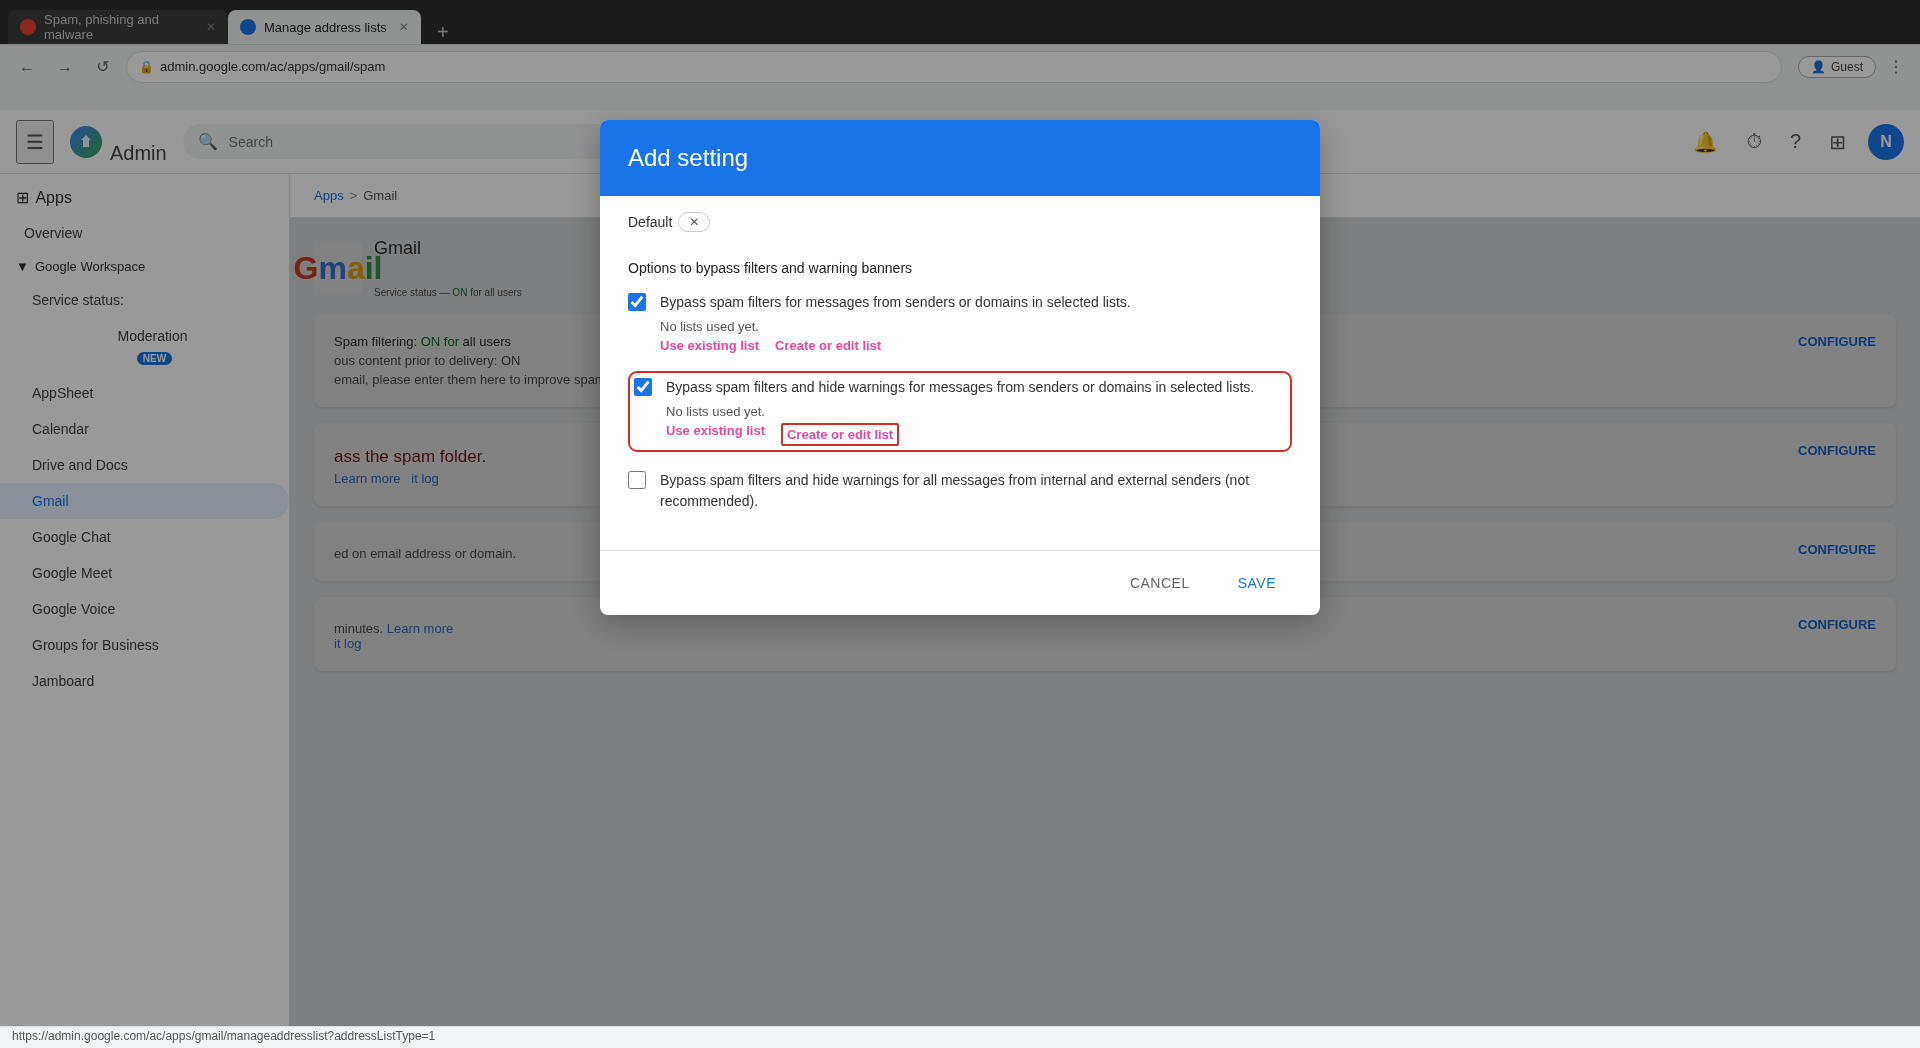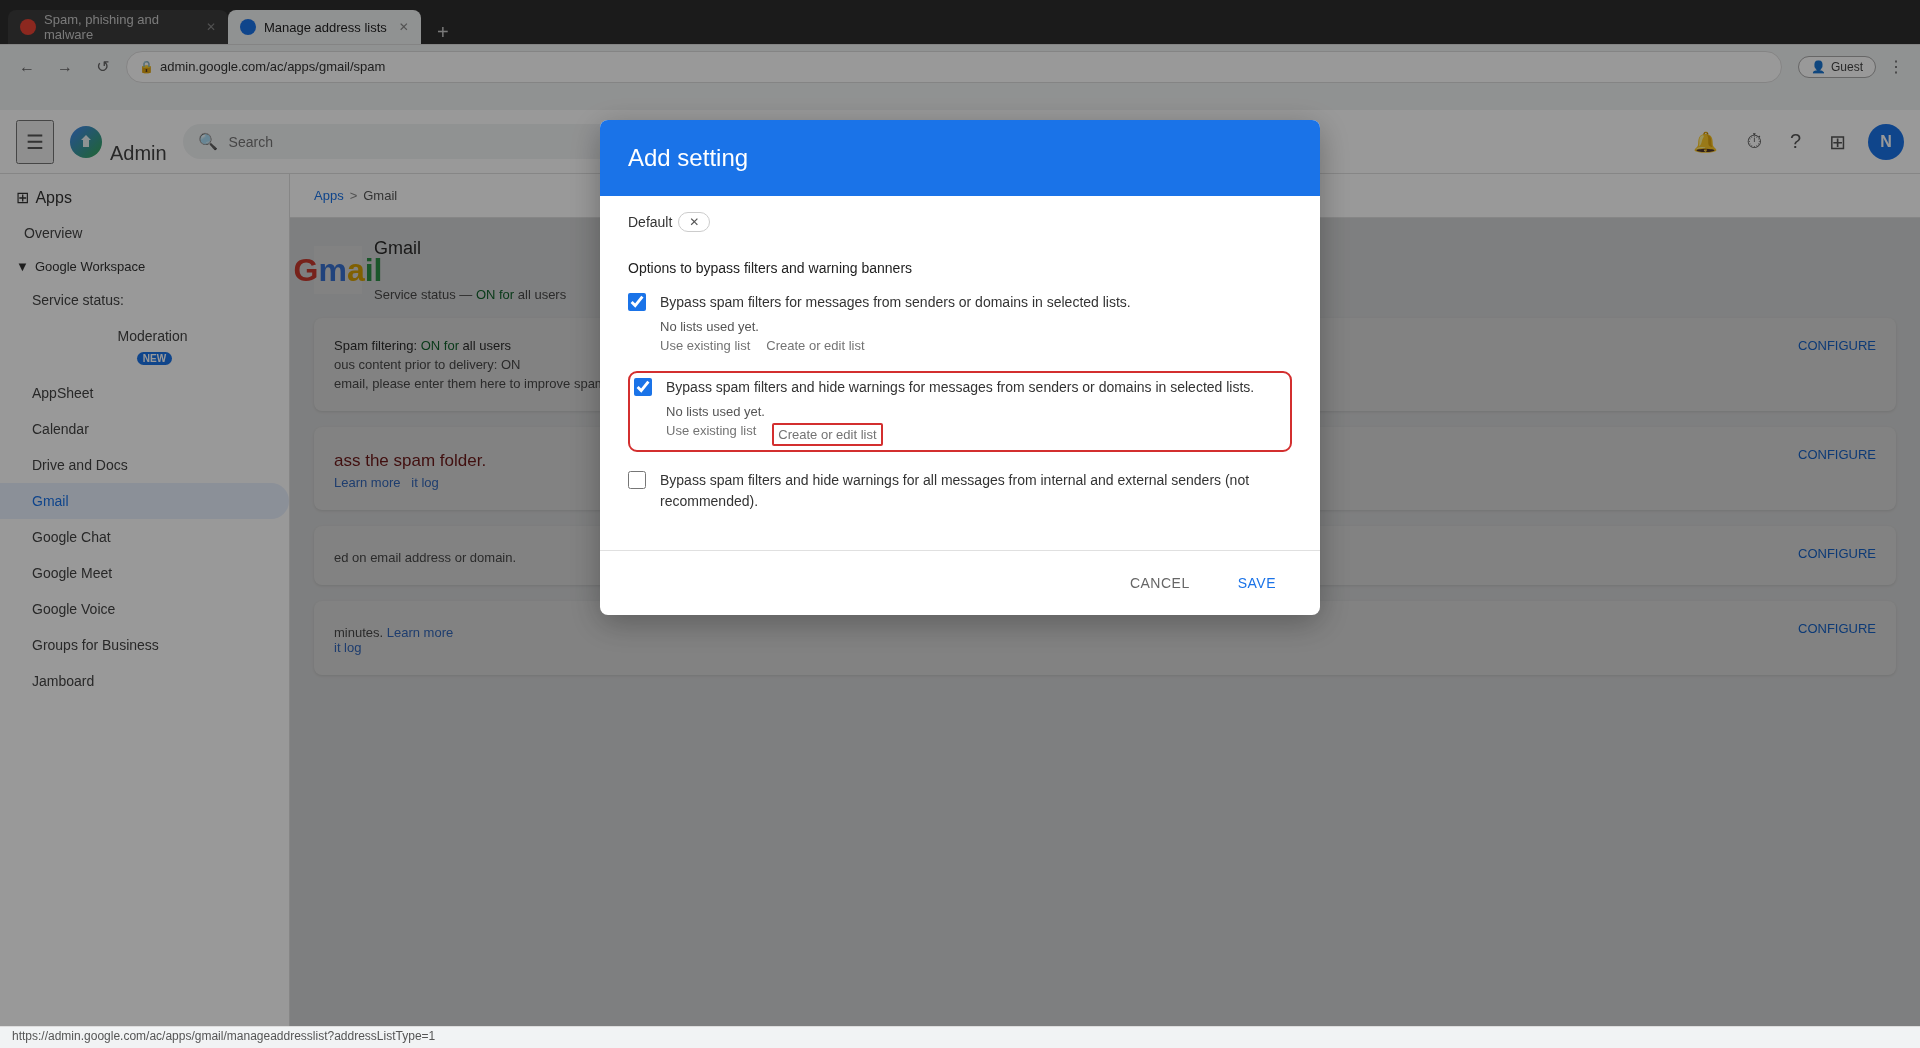--- a/index.html
+++ b/index.html
@@ -44,21 +44,21 @@
     .new-badge { background: #1a73e8; color: white; font-size: 10px; padding: 1px 6px; border-radius: 10px; font-weight: bold; margin-left: 4px; }
 
     
     .breadcrumb { position: absolute; top: 174px; left: 290px; right: 0; height: 44px; display: flex; align-items: center; padding: 0 24px; font-size: 13px; color: #555; background: white; border-bottom: 1px solid #e0e0e0; z-index: 3; gap: 6px; }
     .breadcrumb-link { color: #1a73e8; cursor: pointer; }
     .breadcrumb-sep { color: #888; }
 
     
     .main-content { position: absolute; top: 218px; left: 290px; right: 0; bottom: 0; background: #f8f9fa; overflow-y: auto; padding: 20px 24px; z-index: 2; }
     .content-card { background: white; border-radius: 8px; padding: 20px; margin-bottom: 16px; box-shadow: 0 1px 3px rgba(0,0,0,0.1); }
-    .configure-link { color: #1a73e8; font-size: 13px; cursor: pointer; font-weight: 400; text-align: right; }
+    .configure-link { color: #1a73e8; font-size: 13px; cursor: pointer; font-weight: 700; text-align: right; }
     .gmail-logo { width: 48px; height: 48px; background: white; display: flex; align-items: center; justify-content: center; margin-right: 12px; }
     .gmail-m { font-size: 32px; font-weight: bold; }
     .gmail-m span.r { color: #ea4335; }
     .gmail-m span.g { color: #4285f4; }
     .gmail-m span.y { color: #fbbc04; }
     .gmail-m span.b { color: #34a853; }
 
     
     .modal-overlay { position: fixed; top: 0; left: 0; right: 0; bottom: 0; background: rgba(0,0,0,0.4); z-index: 100; display: flex; align-items: flex-start; justify-content: center; padding-top: 120px; }
     .modal { background: white; border-radius: 8px; width: 720px; max-height: 750px; overflow: hidden; box-shadow: 0 8px 32px rgba(0,0,0,0.3); display: flex; flex-direction: column; }
@@ -76,21 +76,21 @@
 
     .section-title { font-size: 14px; font-weight: 500; color: #222; margin: 16px 0 16px; }
 
     .checkbox-row { display: flex; align-items: flex-start; gap: 12px; margin-bottom: 18px; }
     .checkbox-row.highlighted { border: 2px solid #d32f2f; padding: 4px; border-radius: 9px; }
     .checkbox-wrapper { width: 20px; height: 20px; flex-shrink: 0; margin-top: 1px; }
     .checkbox-input { width: 18px; height: 18px; accent-color: #1a73e8; cursor: pointer; }
     .checkbox-label-text { font-size: 14px; color: #333; line-height: 1.5; }
     .no-lists { font-size: 13px; color: #555; margin-top: 6px; }
     .list-links { display: flex; gap: 16px; margin-top: 4px; }
-    .list-link { font-size: 13px; color: #737373; text-decoration: none; cursor: pointer; }
+    .list-link { font-size: 13px; color: #ec4899; text-decoration: none; cursor: pointer; font-weight: bold; }
     .list-link.highlighted-link { border: 2px solid #d32f2f; padding: 2px 4px; border-radius: 2px; }
 
     
     .status-bar { position: fixed; bottom: 0; left: 0; right: 0; height: 22px; background: #f1f3f4; border-top: 1px solid #ddd; padding: 2px 12px; font-size: 12px; color: #555; z-index: 200; }
 
     
     .bg-dim { filter: brightness(0.85); }
   </style>
 </head>
 <body>
@@ -209,21 +209,21 @@
   <span>Gmail</span>
 </div>
 
 <div class="main-content bg-dim">
   <div style="display:flex; align-items:center; margin-bottom:16px;">
     <div class="gmail-logo">
       <span class="gmail-m"><span class="r">G</span><span class="g">m</span><span class="y">a</span><span class="b">il</span></span>
     </div>
     <div>
       <div style="font-size:18px;font-weight:500;color:#333;">Gmail</div>
-      <div style="font-size:13px;color:#555;margin-top:28px;">Service status — <span style="color:#137333;font-weight:500;">ON for</span> all users</div>
+      <div style="font-size:10px;color:#555;margin-top:28px;">Service status — <span style="color:#137333;font-weight:500;">ON for</span> all users</div>
     </div>
   </div>
   <div class="content-card">
     <div style="display:flex;justify-content:space-between;align-items:flex-start;">
       <div>
         <div style="font-size:13px;color:#333;margin-bottom:4px;">Spam filtering: <span style="color:#137333;font-weight:500;">ON for</span> all users</div>
         <div style="font-size:13px;color:#555;margin-top:4px;">ous content prior to delivery: ON</div>
         <div style="font-size:13px;color:#555;margin-top:4px;">email, please enter them here to improve spam</div>
       </div>
       <span class="configure-link">CONFIGURE</span>

